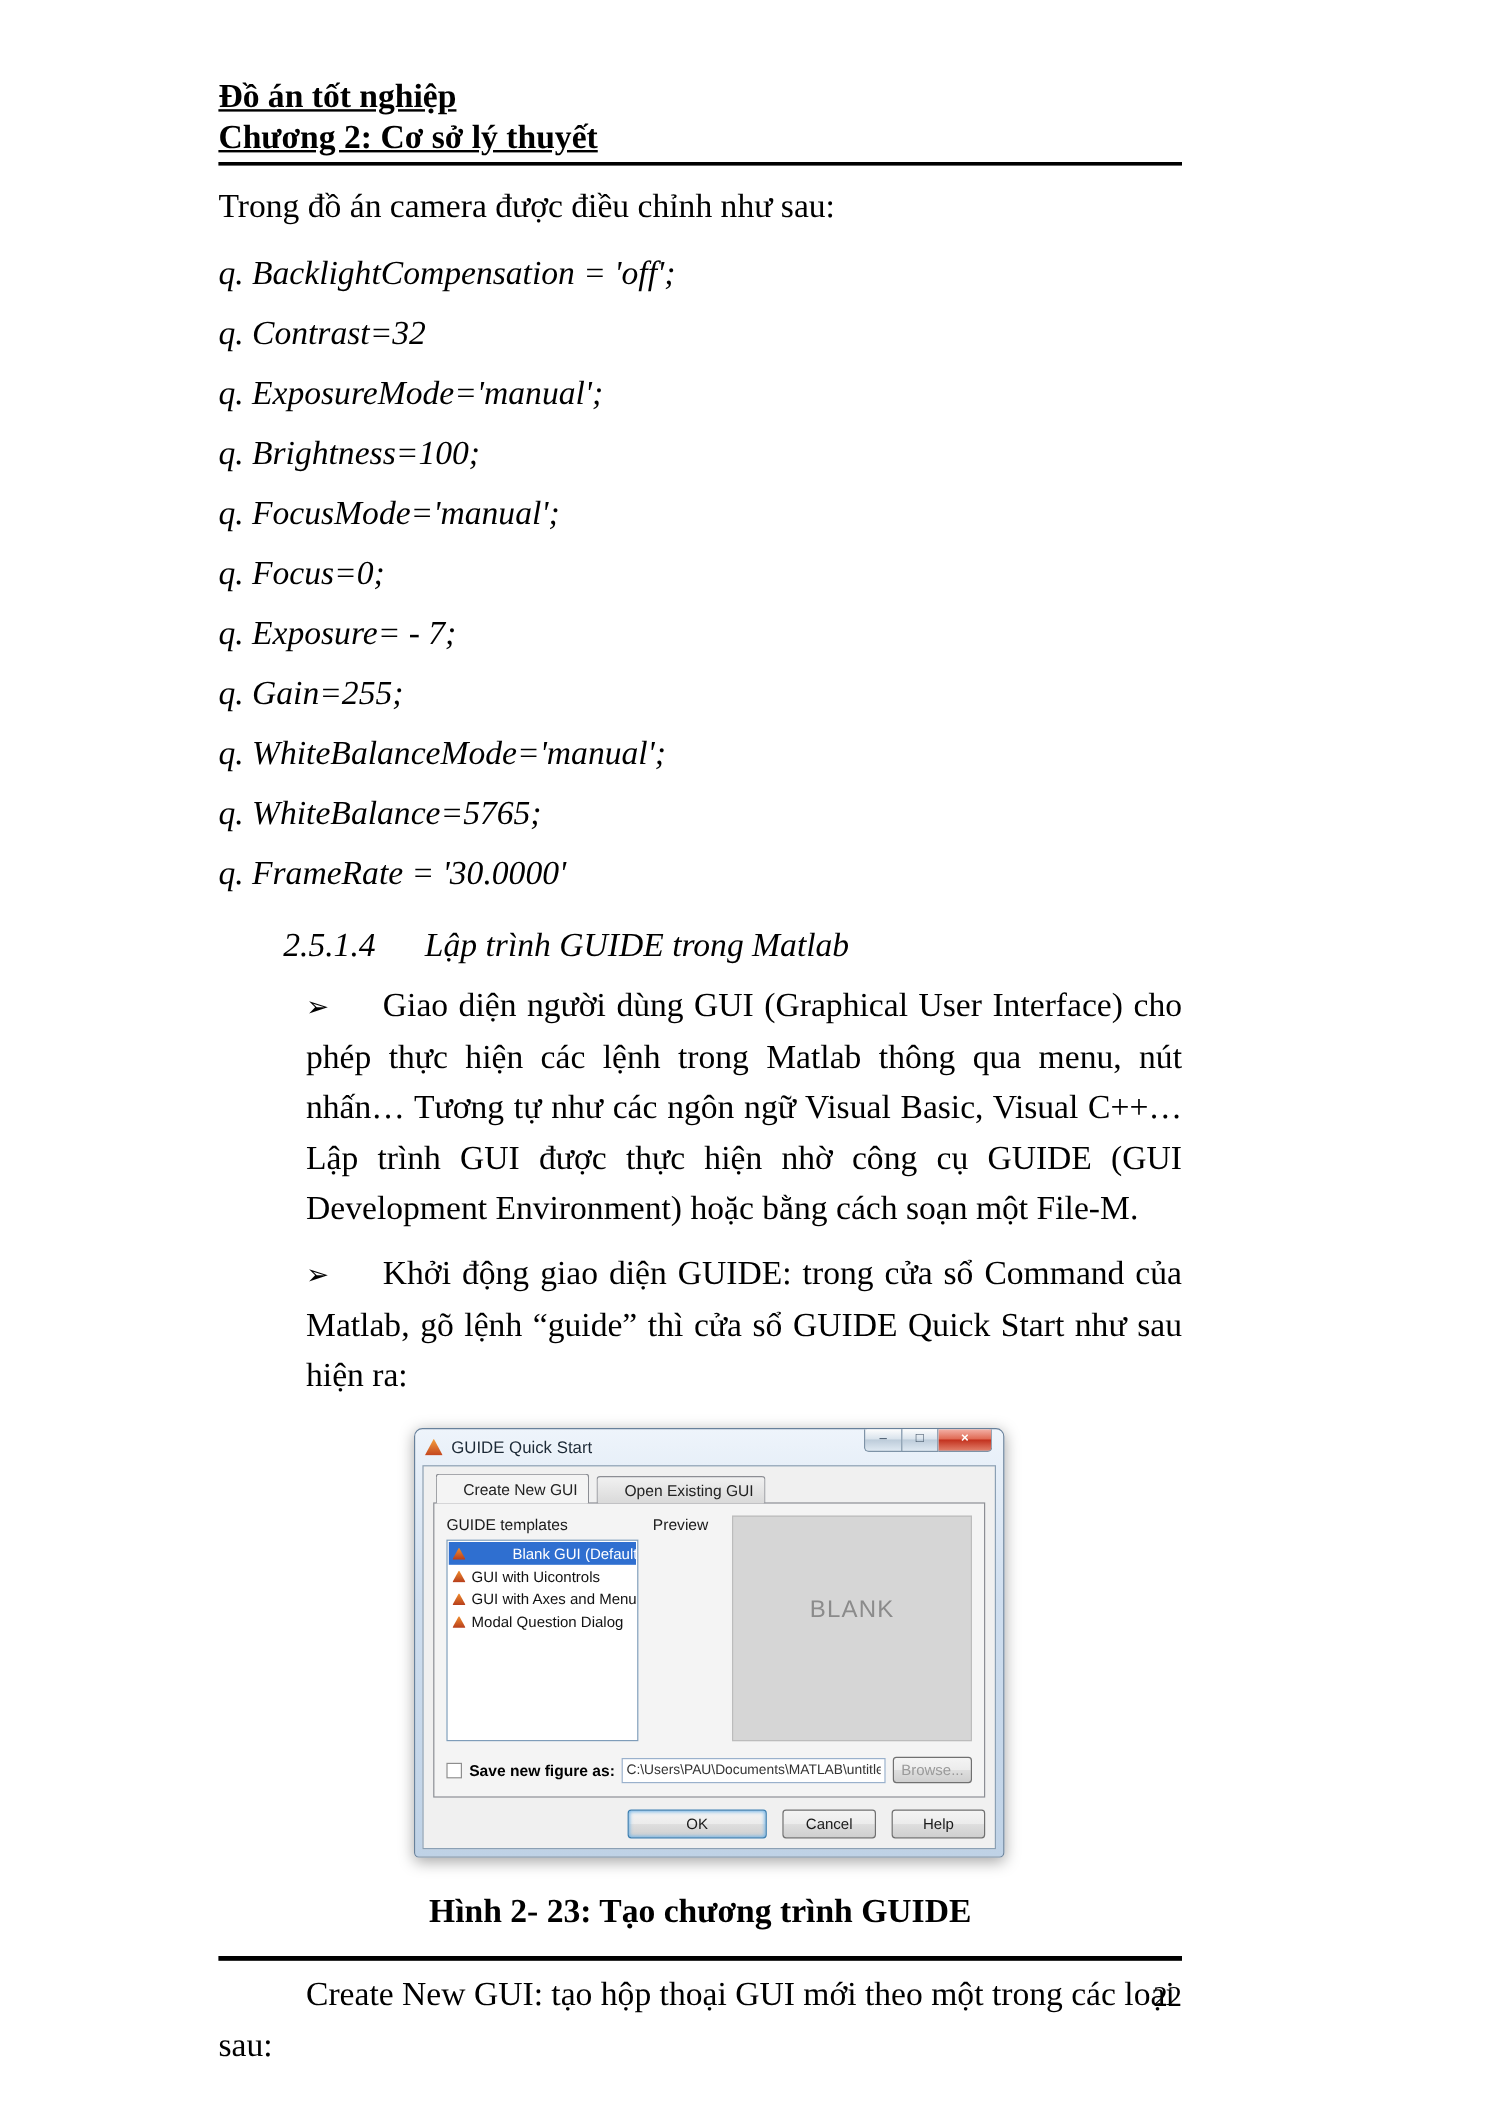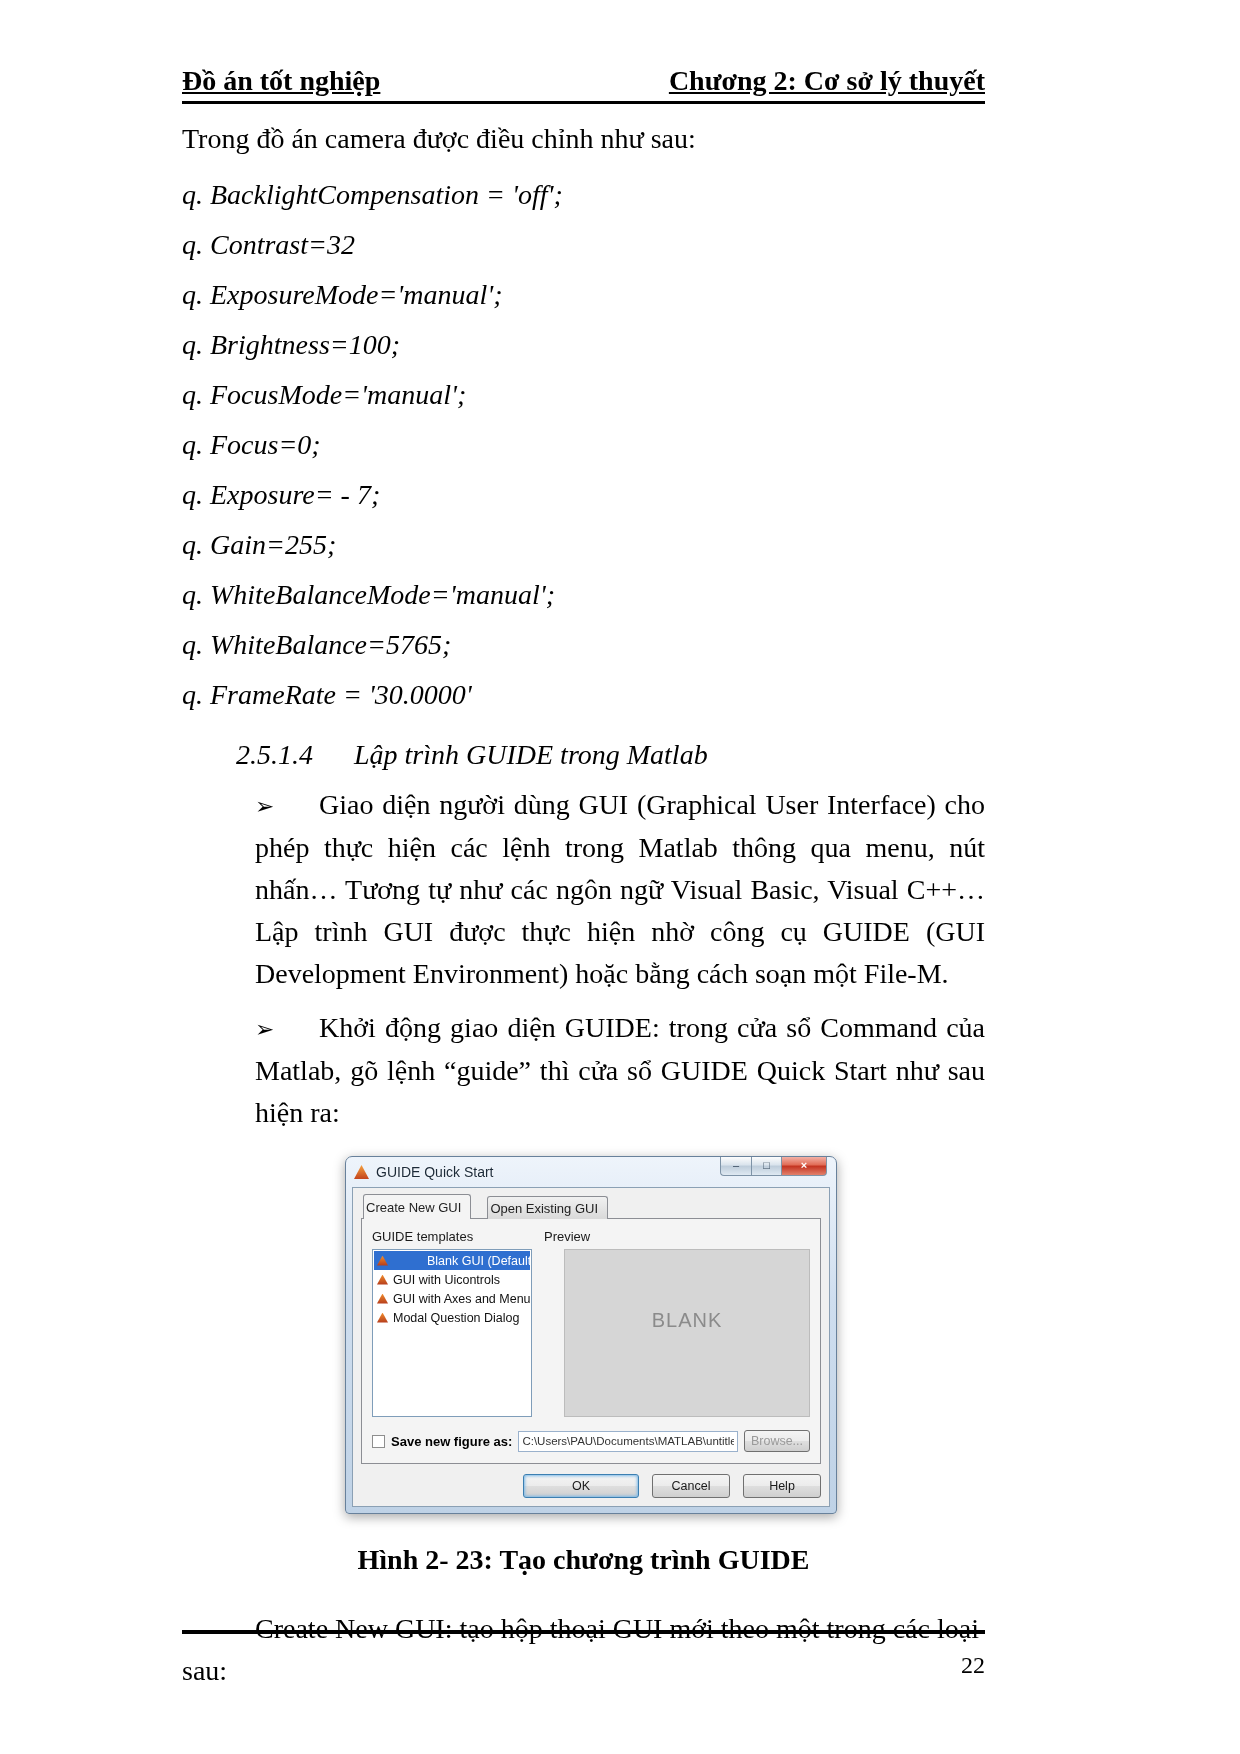--- a/index.html
+++ b/index.html
@@ -20,20 +20,21 @@
 
   
   .page-header {
     display: flex;
     justify-content: space-between;
     font-weight: bold;
     font-size: 28px;
     line-height: 34px;
     padding-bottom: 3px;
     border-bottom: 3px solid #000;
+    flex-direction: column;
   }
   .page-header span { text-decoration: underline; }
 
   
   .intro { font-size: 28px; line-height: 42px; margin: 14px 0 0 0; }
   .code-line {
     font-style: italic;
     font-size: 28px; line-height: 30px;
     margin: 20px 0 0 0;
   }
@@ -104,42 +105,42 @@
   }
   .win-body {
     margin: 0 6px 6px 6px;
     background: #f0f0f0;
     border: 1px solid #8ba0b4;
     padding: 8px;
   }
   .tabs { display: flex; margin: 0 0 -1px 2px; position: relative; z-index: 2; }
   .tab {
     font-size: 13px;
-    padding: 4px 9px 3px 2px;
+    padding: 4px 9px 3px 22px;
     border: 1px solid #8c8e94; border-bottom: none;
     border-radius: 3px 3px 0 0;
     background: linear-gradient(#f1f1f1, #d9d9d9);
-    margin-right: 16px;
+    margin-right: 6px;
     color: #222;
     cursor: default;
   }
   .tab.active {
     background: #f4f4f4;
     padding-top: 5px;
     margin-top: -2px;
     position: relative;
   }
   .tab-page {
     border: 1px solid #8c8e94;
     background: #f4f4f4;
     padding: 10px;
   }
   .tp-main { display: flex; gap: 12px; }
   .col-templates { width: 160px; display: flex; flex-direction: column; }
-  .col-preview { flex: 1; display: flex; flex-direction: column; }
+  .col-preview { flex: 1; display: flex; }
   .group-label { font-size: 13px; color: #1a1a1a; height: 17px; margin-bottom: 3px; }
   .listbox {
     background: #fff;
     border: 1px solid #7f9db9;
     height: 168px;
     padding: 1px;
     overflow: hidden;
   }
   .lb-item {
     display: flex; align-items: center;

